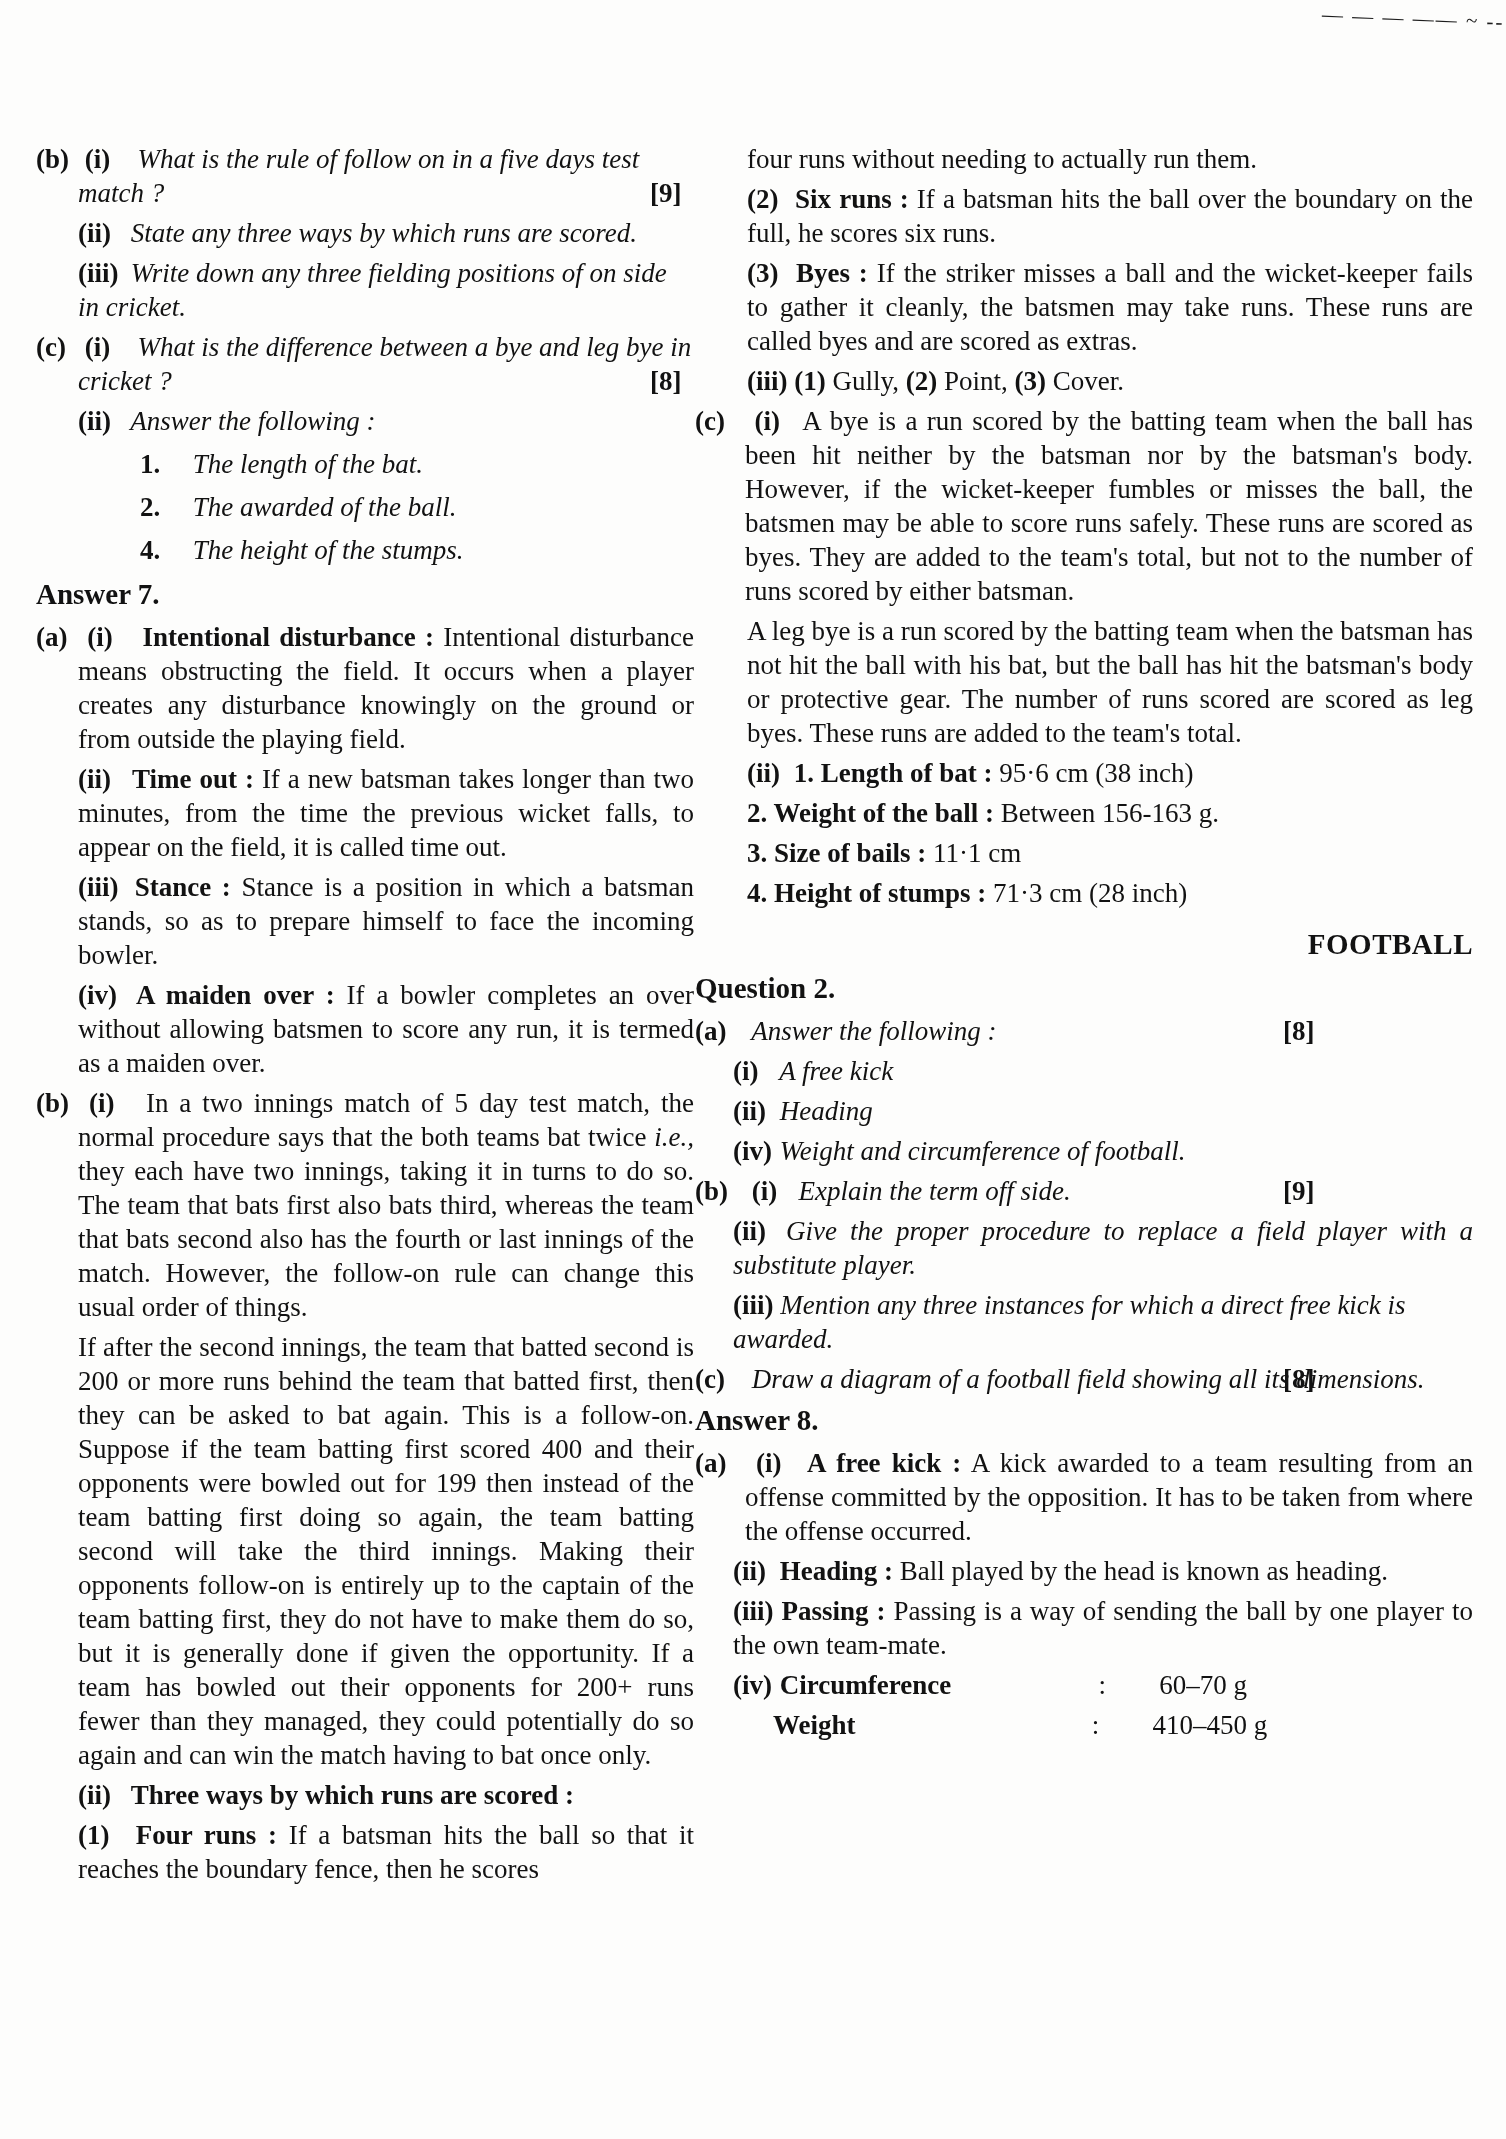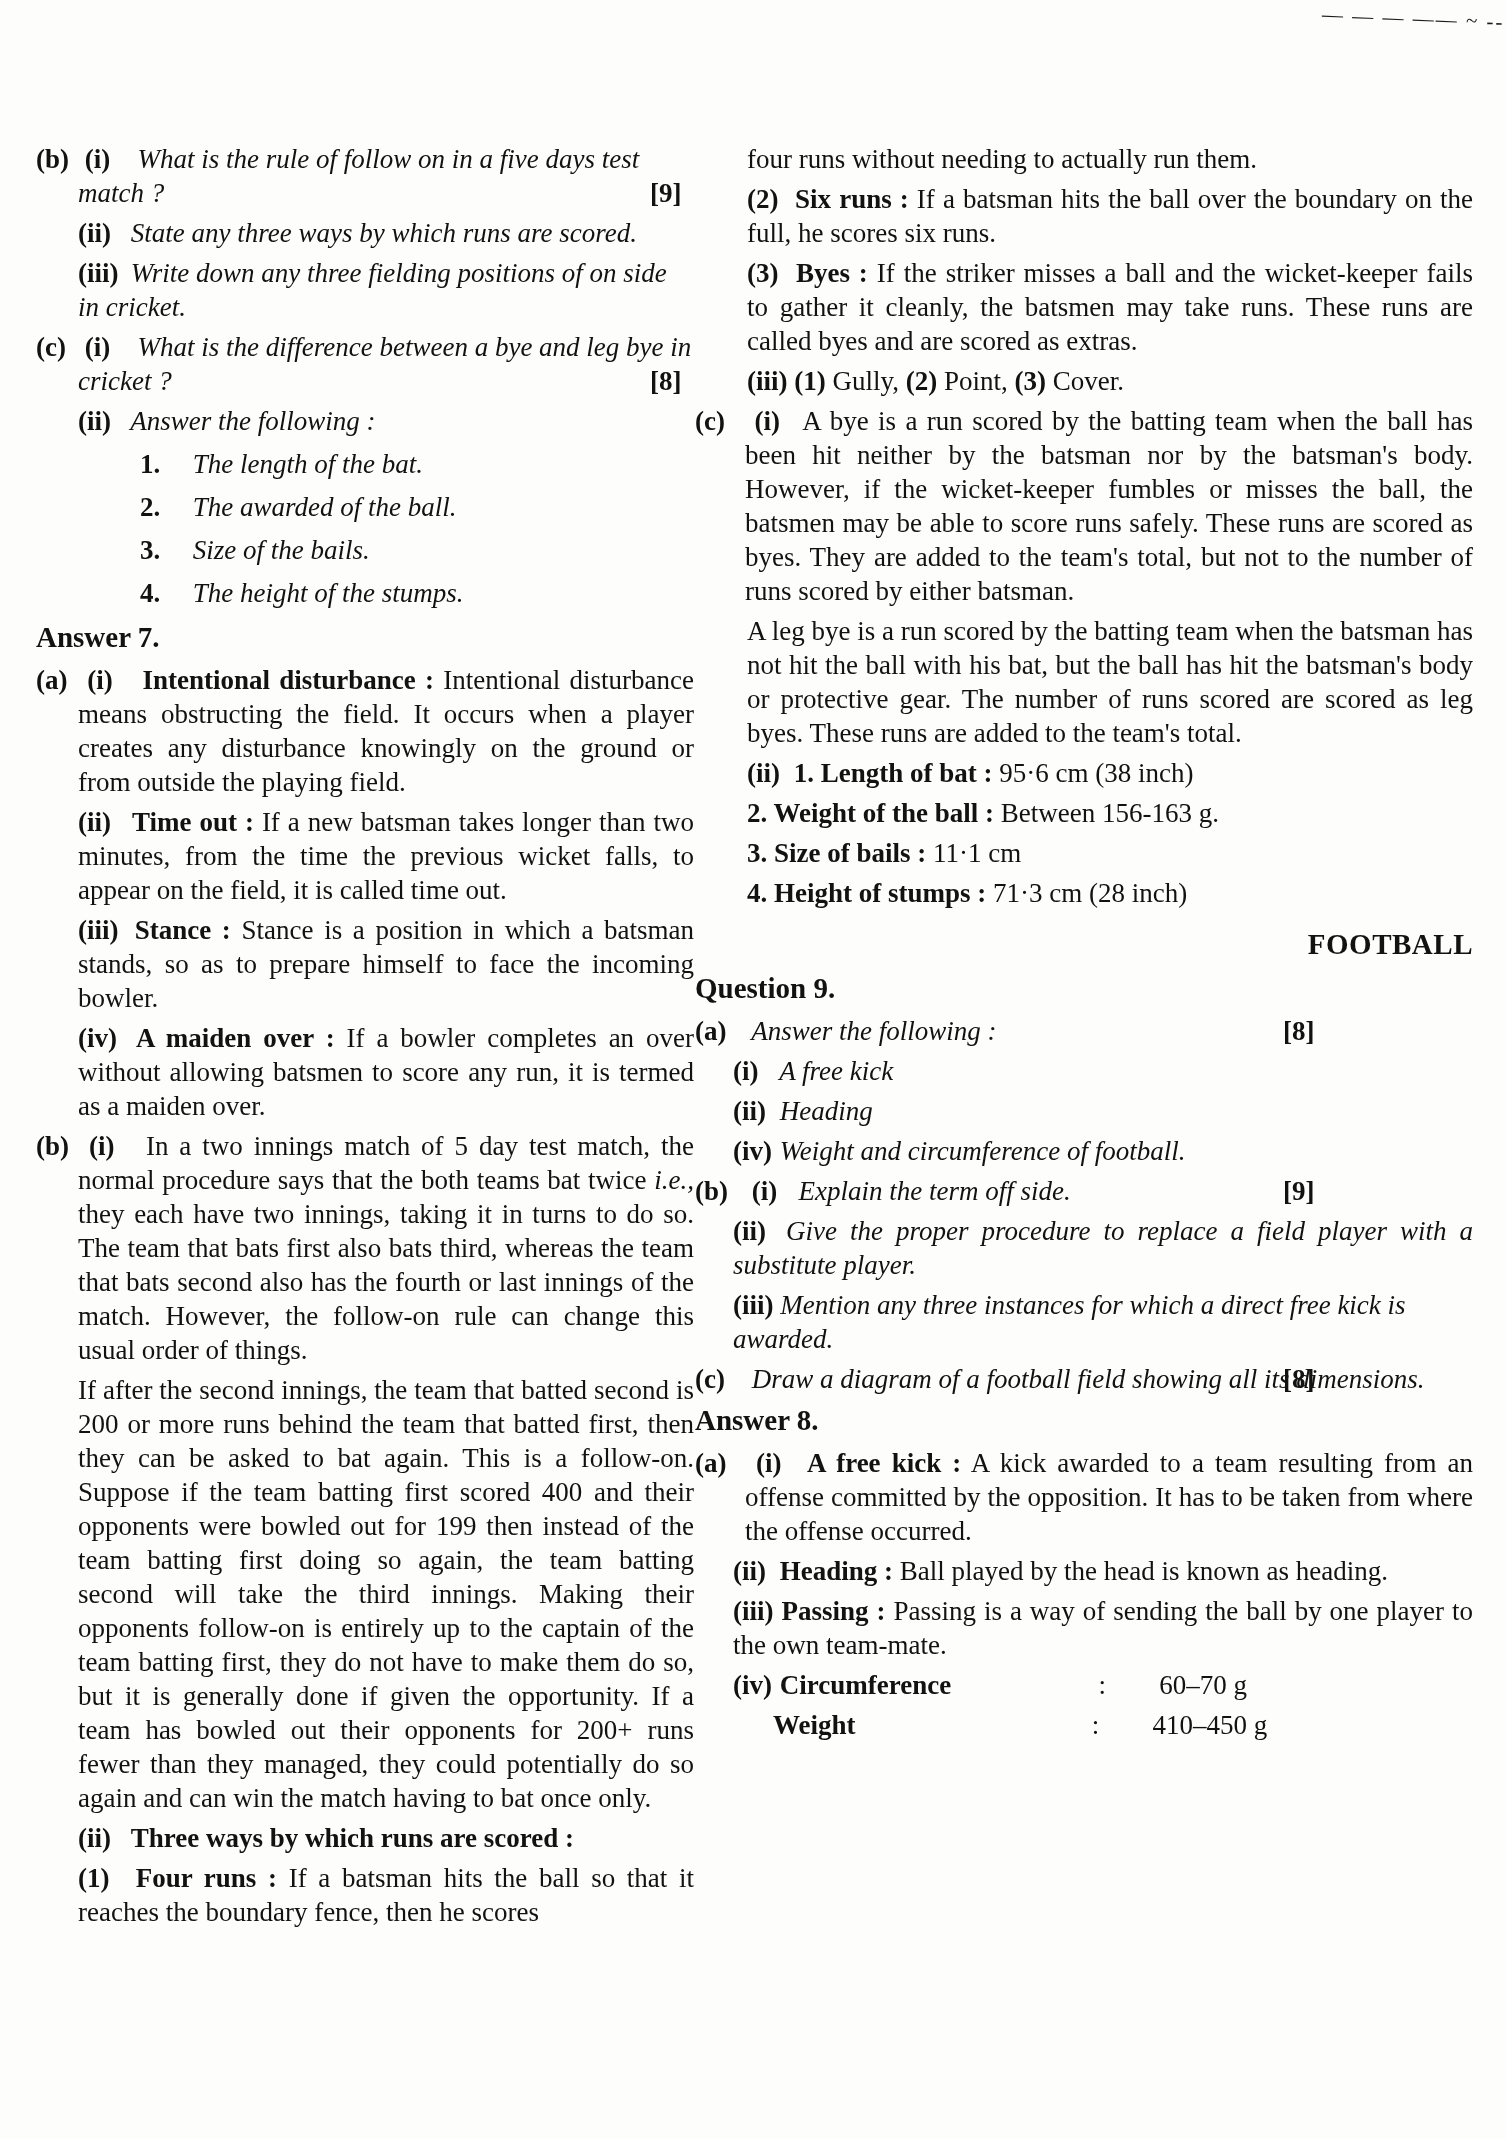--- a/index.html
+++ b/index.html
@@ -55,21 +55,20 @@
 <div class="page">
   <div class="artifact">— — — ——   ~ --·</div>
   <div id="col-left" class="col">
       <div class="blk hang it"><span class="mk m1">(b)</span> <span class="mk m2">(i)</span> <span class="txt">What is the rule of follow on in a five days test match ?</span><span class="mark">[9]</span> </div>
       <div class="blk sub it"><span class="mk m2">(ii)</span> <span class="txt">State any three ways by which runs are scored.</span></div>
       <div class="blk sub it"><span class="mk m2">(iii)</span> <span class="txt">Write down any three fielding positions of on side in cricket.</span></div>
       <div class="blk hang it"><span class="mk m1">(c)</span> <span class="mk m2">(i)</span> <span class="txt">What is the difference between a bye and leg bye in cricket ?</span><span class="mark">[8]</span> </div>
       <div class="blk sub it"><span class="mk m2">(ii)</span> <span class="txt">Answer the following :</span></div>
       <div class="blk list it"><span class="mk num">1.</span> <span class="txt">The length of the bat.</span></div>
       <div class="blk list it"><span class="mk num">2.</span> <span class="txt">The awarded of the ball.</span></div>
-      <div class="blk list it"><span class="mk num">3.</span> <span class="txt">Size of the bails.</span></div>
       <div class="blk list it"><span class="mk num">4.</span> <span class="txt">The height of the stumps.</span></div>
       <div class="blk head"><span class="txt">Answer 7.</span></div>
       <div class="blk hang justify"><span class="mk m1">(a)</span> <span class="mk m2">(i)</span> <span class="lead">Intentional disturbance :</span> <span class="txt">Intentional disturbance means obstructing the field. It occurs when a player creates any disturbance knowingly on the ground or from outside the playing field.</span></div>
       <div class="blk sub justify"><span class="mk m2">(ii)</span> <span class="lead">Time out :</span> <span class="txt">If a new batsman takes longer than two minutes, from the time the previous wicket falls, to appear on the field, it is called time out.</span></div>
       <div class="blk sub justify"><span class="mk m2">(iii)</span> <span class="lead">Stance :</span> <span class="txt">Stance is a position in which a batsman stands, so as to prepare himself to face the incoming bowler.</span></div>
       <div class="blk sub justify"><span class="mk m2">(iv)</span> <span class="lead">A maiden over :</span> <span class="txt">If a bowler completes an over without allowing batsmen to score any run, it is termed as a maiden over.</span></div>
       <div class="blk hang justify"><span class="mk m1">(b)</span> <span class="mk m2">(i)</span> <span class="txt"><span class="">In a two innings match of 5 day test match, the normal procedure says that the both teams bat twice </span><span class="i">i.e.,</span><span class=""> they each have two innings, taking it in turns to do so. The team that bats first also bats third, whereas the team that bats second also has the fourth or last innings of the match. However, the follow-on rule can change this usual order of things.</span></span></div>
       <div class="blk cont justify"><span class="txt">If after the second innings, the team that batted second is 200 or more runs behind the team that batted first, then they can be asked to bat again. This is a follow-on. Suppose if the team batting first scored 400 and their opponents were bowled out for 199 then instead of the team batting first doing so again, the team batting second will take the third innings. Making their opponents follow-on is entirely up to the captain of the team batting first, they do not have to make them do so, but it is generally done if given the opportunity. If a team has bowled out their opponents for 200+ runs fewer than they managed, they could potentially do so again and can win the match having to bat once only.</span></div>
       <div class="blk sub"><span class="mk m2">(ii)</span> <span class="lead">Three ways by which runs are scored :</span> </div>
       <div class="blk sub justify"><span class="mk m2">(1)</span> <span class="lead">Four runs :</span> <span class="txt">If a batsman hits the ball so that it reaches the boundary fence, then he scores</span></div>
@@ -79,21 +78,21 @@
       <div class="blk cont justify"><span class="mk m2">(2)</span> <span class="lead">Six runs :</span> <span class="txt">If a batsman hits the ball over the boundary on the full, he scores six runs.</span></div>
       <div class="blk cont justify"><span class="mk m2">(3)</span> <span class="lead">Byes :</span> <span class="txt">If the striker misses a ball and the wicket-keeper fails to gather it cleanly, the batsmen may take runs. These runs are called byes and are scored as extras.</span></div>
       <div class="blk cont"><span class="mk m2">(iii)</span> <span class="txt"><span class="b ">(1) </span><span class="">Gully, </span><span class="b ">(2) </span><span class="">Point, </span><span class="b ">(3) </span><span class="">Cover.</span></span></div>
       <div class="blk hang justify"><span class="mk m1">(c)</span> <span class="mk m2">(i)</span> <span class="txt">A bye is a run scored by the batting team when the ball has been hit neither by the batsman nor by the batsman's body. However, if the wicket-keeper fumbles or misses the ball, the batsmen may be able to score runs safely. These runs are scored as byes. They are added to the team's total, but not to the number of runs scored by either batsman.</span></div>
       <div class="blk cont justify"><span class="txt">A leg bye is a run scored by the batting team when the batsman has not hit the ball with his bat, but the ball has hit the batsman's body or protective gear. The number of runs scored are scored as leg byes. These runs are added to the team's total.</span></div>
       <div class="blk cont"><span class="mk m2">(ii)</span> <span class="lead">1. Length of bat :</span> <span class="txt">95·6 cm (38 inch)</span></div>
       <div class="blk cont"><span class="lead">2. Weight of the ball :</span> <span class="txt">Between 156-163 g.</span></div>
       <div class="blk cont"><span class="lead">3. Size of bails :</span> <span class="txt">11·1 cm</span></div>
       <div class="blk cont"><span class="lead">4. Height of stumps :</span> <span class="txt">71·3 cm (28 inch)</span></div>
       <div class="blk center"><span class="txt">FOOTBALL</span></div>
-      <div class="blk head"><span class="txt">Question 9.</span></div>
+      <div class="blk head"><span class="txt">Question 2.</span></div>
       <div class="blk hang it"><span class="mk m1">(a)</span> <span class="txt">Answer the following :</span><span class="mark">[8]</span> </div>
       <div class="blk sub it"><span class="mk m2">(i)</span> <span class="txt">A free kick</span></div>
       <div class="blk sub it"><span class="mk m2">(ii)</span> <span class="txt">Heading</span></div>
       <div class="blk sub it"><span class="mk m2">(iv)</span> <span class="txt">Weight and circumference of football.</span></div>
       <div class="blk hang it"><span class="mk m1">(b)</span> <span class="mk m2">(i)</span> <span class="txt">Explain the term off side.</span><span class="mark">[9]</span> </div>
       <div class="blk sub justify it"><span class="mk m2">(ii)</span> <span class="txt">Give the proper procedure to replace a field player with a substitute player.</span></div>
       <div class="blk sub it"><span class="mk m2">(iii)</span> <span class="txt">Mention any three instances for which a direct free kick is awarded.</span></div>
       <div class="blk hang it"><span class="mk m1">(c)</span> <span class="txt">Draw a diagram of a football field showing all its dimensions.</span><span class="mark">[8]</span> </div>
       <div class="blk head"><span class="txt">Answer 8.</span></div>
       <div class="blk hang justify"><span class="mk m1">(a)</span> <span class="mk m2">(i)</span> <span class="lead">A free kick :</span> <span class="txt">A kick awarded to a team resulting from an offense committed by the opposition. It has to be taken from where the offense occurred.</span></div>

